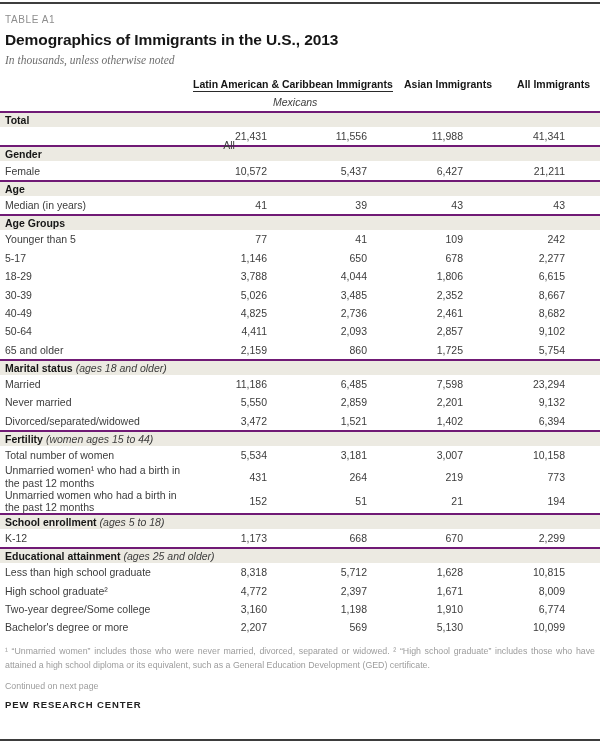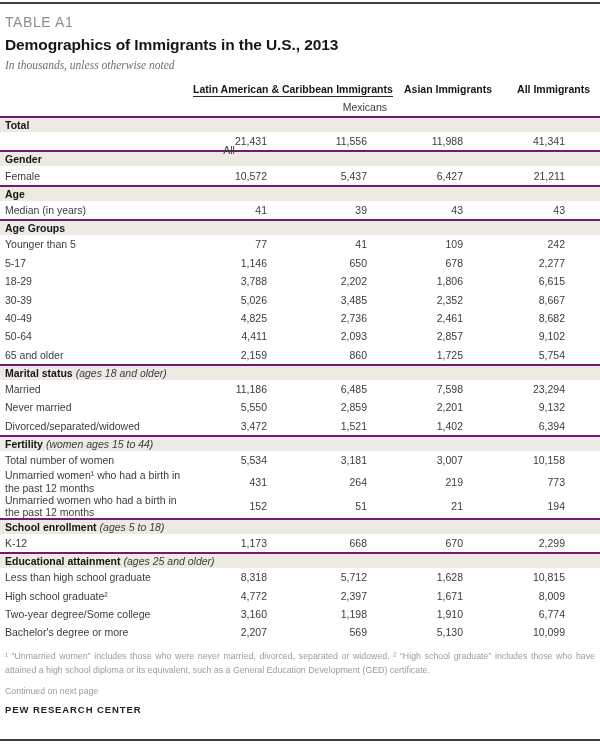--- a/index.html
+++ b/index.html
@@ -11,40 +11,40 @@
     color:#3c3c3c;
     overflow:hidden;
     box-sizing:border-box;
   }
   .rule{height:2px;background:#3d3d3d;width:600px;}
   .rule.top{margin-top:2px;}
   .rule.bottom{position:absolute;left:0;top:739px;}
 
   .header{padding:8px 5px 0 5px;}
   .table-label{
-    font-size:14px;color:#8d8d8d;letter-spacing:.6px;margin-top:2px;
+    font-size:10px;color:#8d8d8d;letter-spacing:.6px;margin-top:2px;
   }
   .title{
     margin:6px 0 0 0;font-size:15.5px;font-weight:bold;color:#161616;
     letter-spacing:-0.1px;
   }
   .subtitle{
     margin-top:5px;font-family:"Liberation Serif", serif;
     font-style:italic;font-size:11.5px;color:#6e6e6e;
   }
 
   .col-headers{position:relative;height:34px;margin-top:11px;font-size:10.5px;}
   .group-h{
     position:absolute;left:193px;top:1px;font-weight:bold;color:#161616;
     border-bottom:1px solid #2a2a2a;padding-bottom:1px;white-space:nowrap;
   }
   .asian-h{position:absolute;left:404px;top:1px;font-weight:bold;color:#161616;white-space:nowrap;}
   .allimm-h{position:absolute;right:10px;top:1px;font-weight:bold;color:#161616;white-space:nowrap;}
   .sub-all{position:absolute;left:196px;width:66px;top:35px;text-align:center;color:#3c3c3c;margin-top:27px;}
-  .sub-mex{position:absolute;left:287px;width:100px;top:19px;text-align:right;color:#3c3c3c;}
+  .sub-mex{position:absolute;left:273px;width:100px;top:19px;text-align:left;color:#3c3c3c;font-style:italic;}
 
   .tbody{font-size:10.5px;}
   .section-row{
     background:#eceae2;border-top:2px solid #701a75;
     min-height:15px;display:flex;align-items:center;
     padding:1px 5px 1px 5px;box-sizing:border-box;
   }
   .sec-h{font-weight:bold;color:#161616;}
   .sec-note{font-style:italic;color:#3c3c3c;margin-left:3px;}
   .row{
@@ -130,21 +130,21 @@
       <div class="row">
         <div class="cell label-cell">5-17</div>
         <div class="cell num-cell">1,146</div>
         <div class="cell num-cell">650</div>
         <div class="cell num-cell">678</div>
         <div class="cell num-cell">2,277</div>
       </div>
       <div class="row">
         <div class="cell label-cell">18-29</div>
         <div class="cell num-cell">3,788</div>
-        <div class="cell num-cell">2,202</div>
+        <div class="cell num-cell">4,044</div>
         <div class="cell num-cell">1,806</div>
         <div class="cell num-cell">6,615</div>
       </div>
       <div class="row">
         <div class="cell label-cell">30-39</div>
         <div class="cell num-cell">5,026</div>
         <div class="cell num-cell">3,485</div>
         <div class="cell num-cell">2,352</div>
         <div class="cell num-cell">8,667</div>
       </div>

